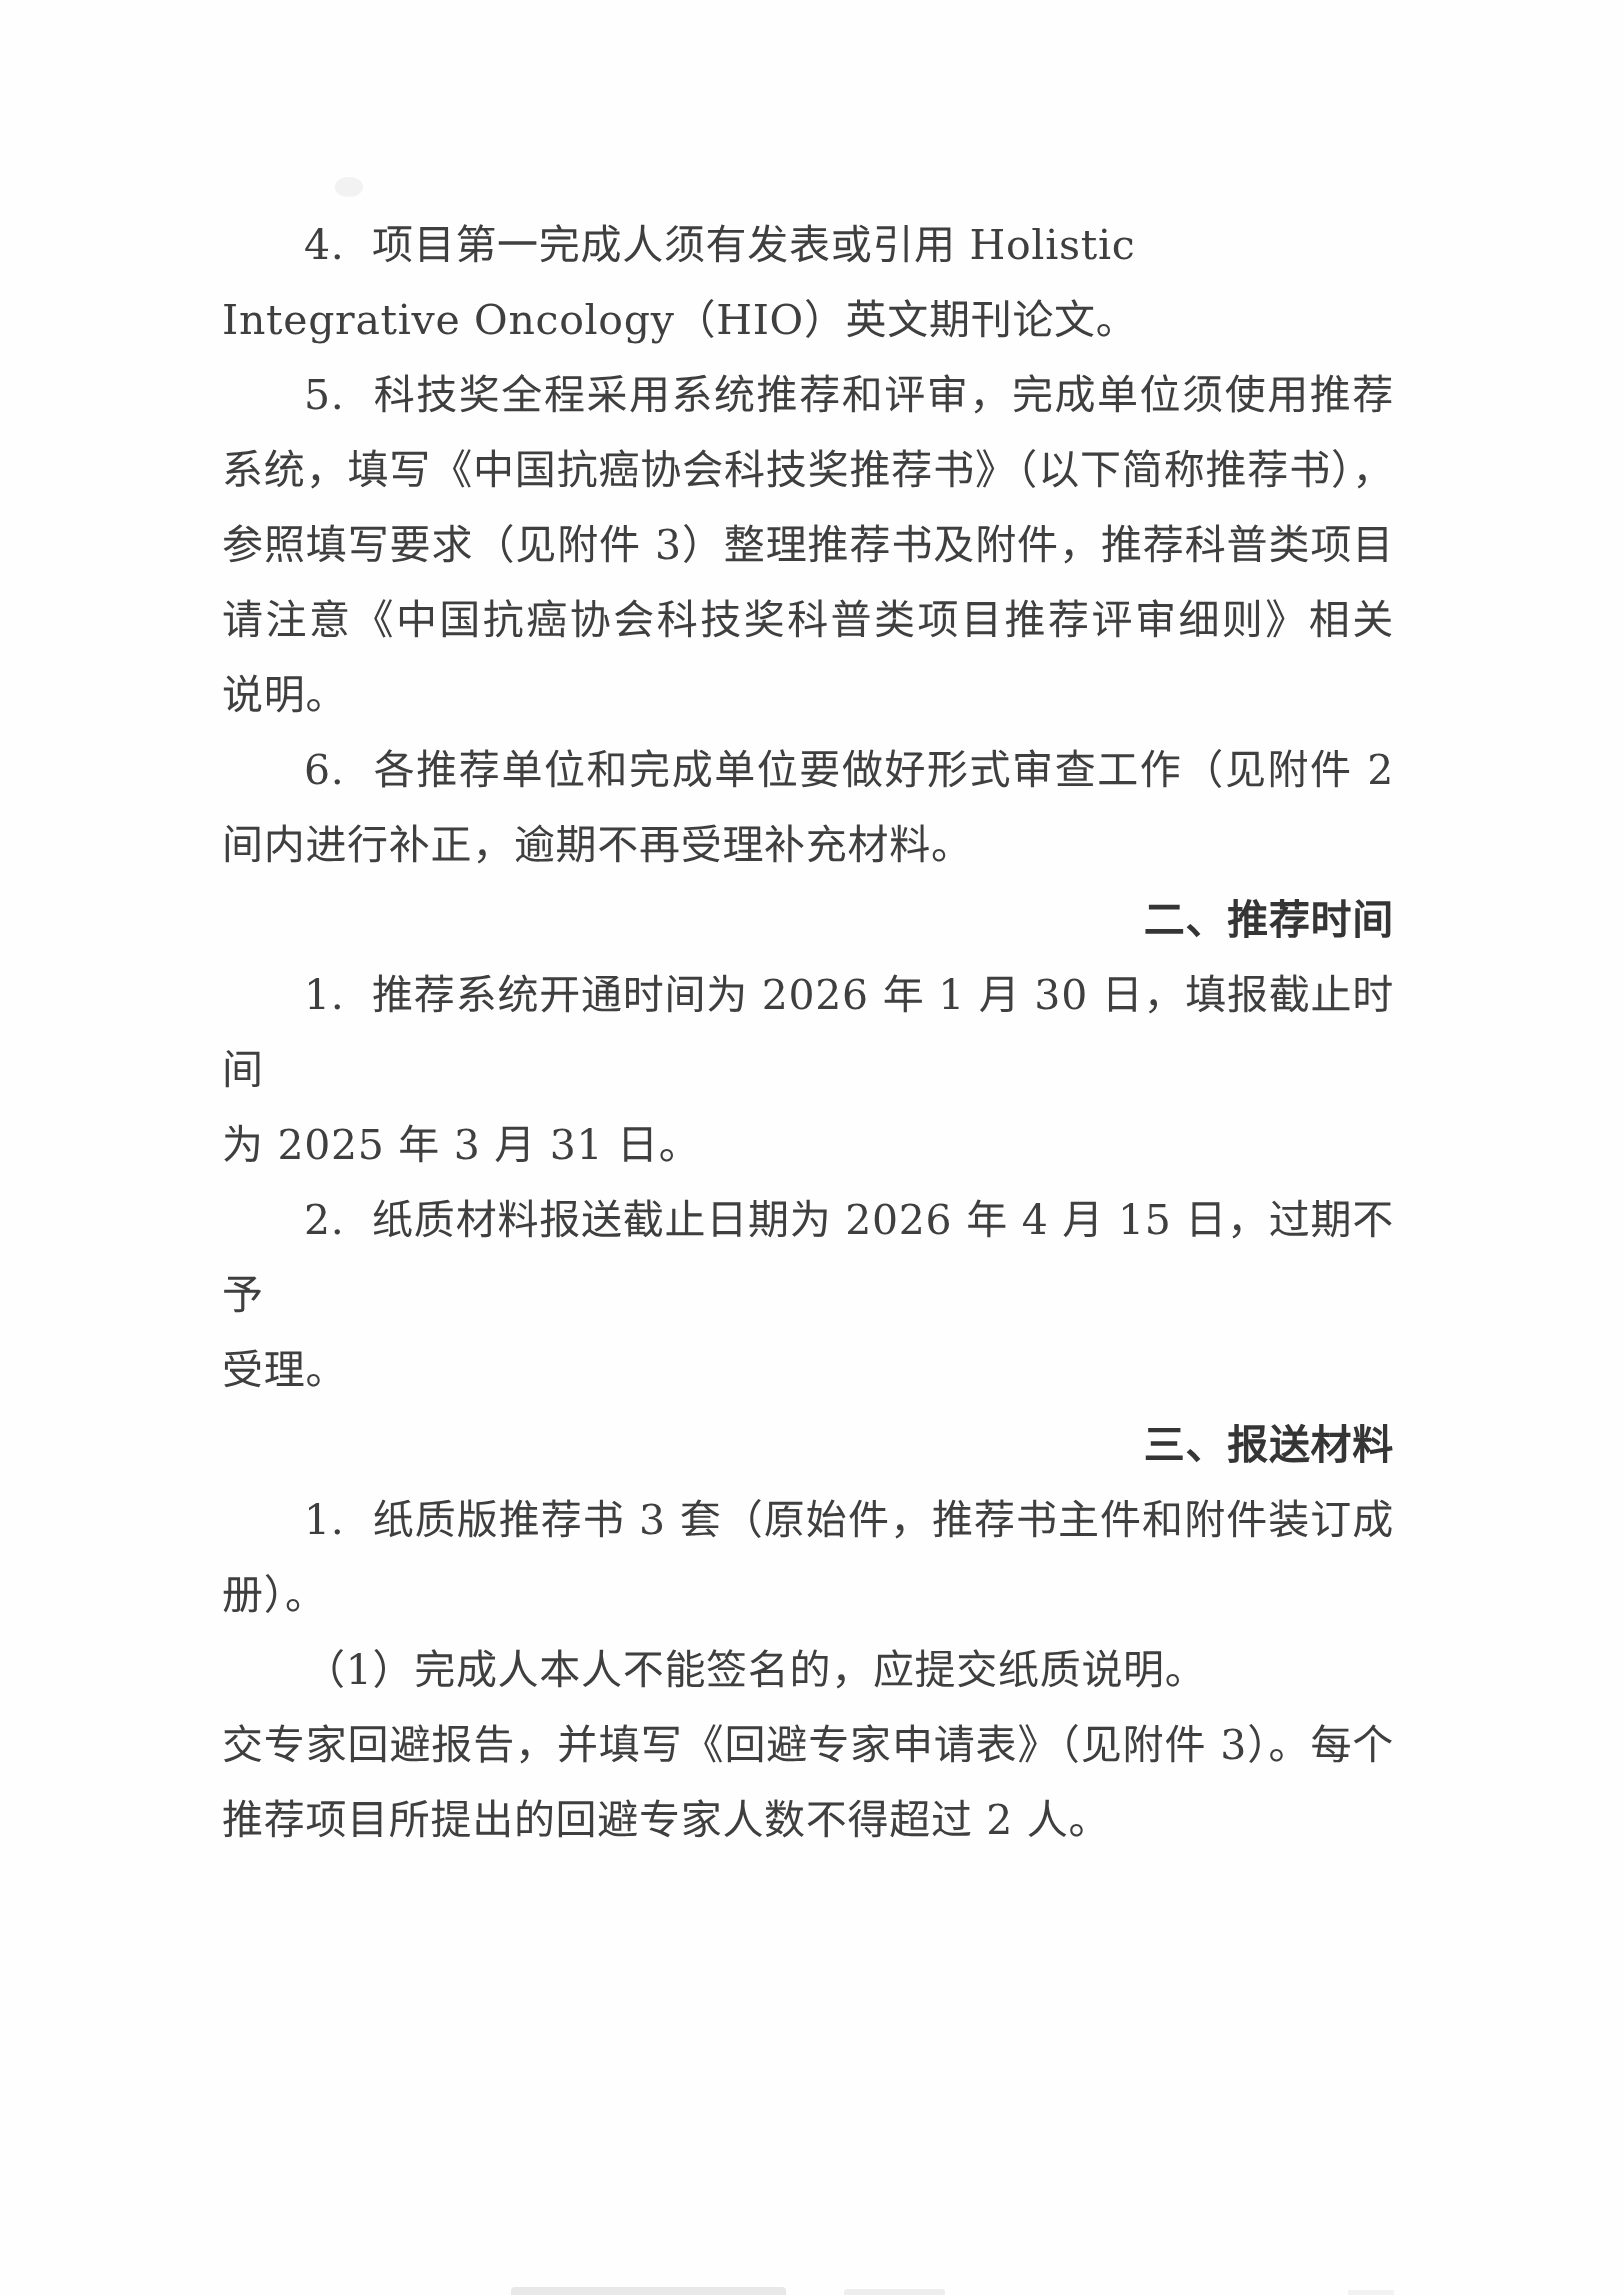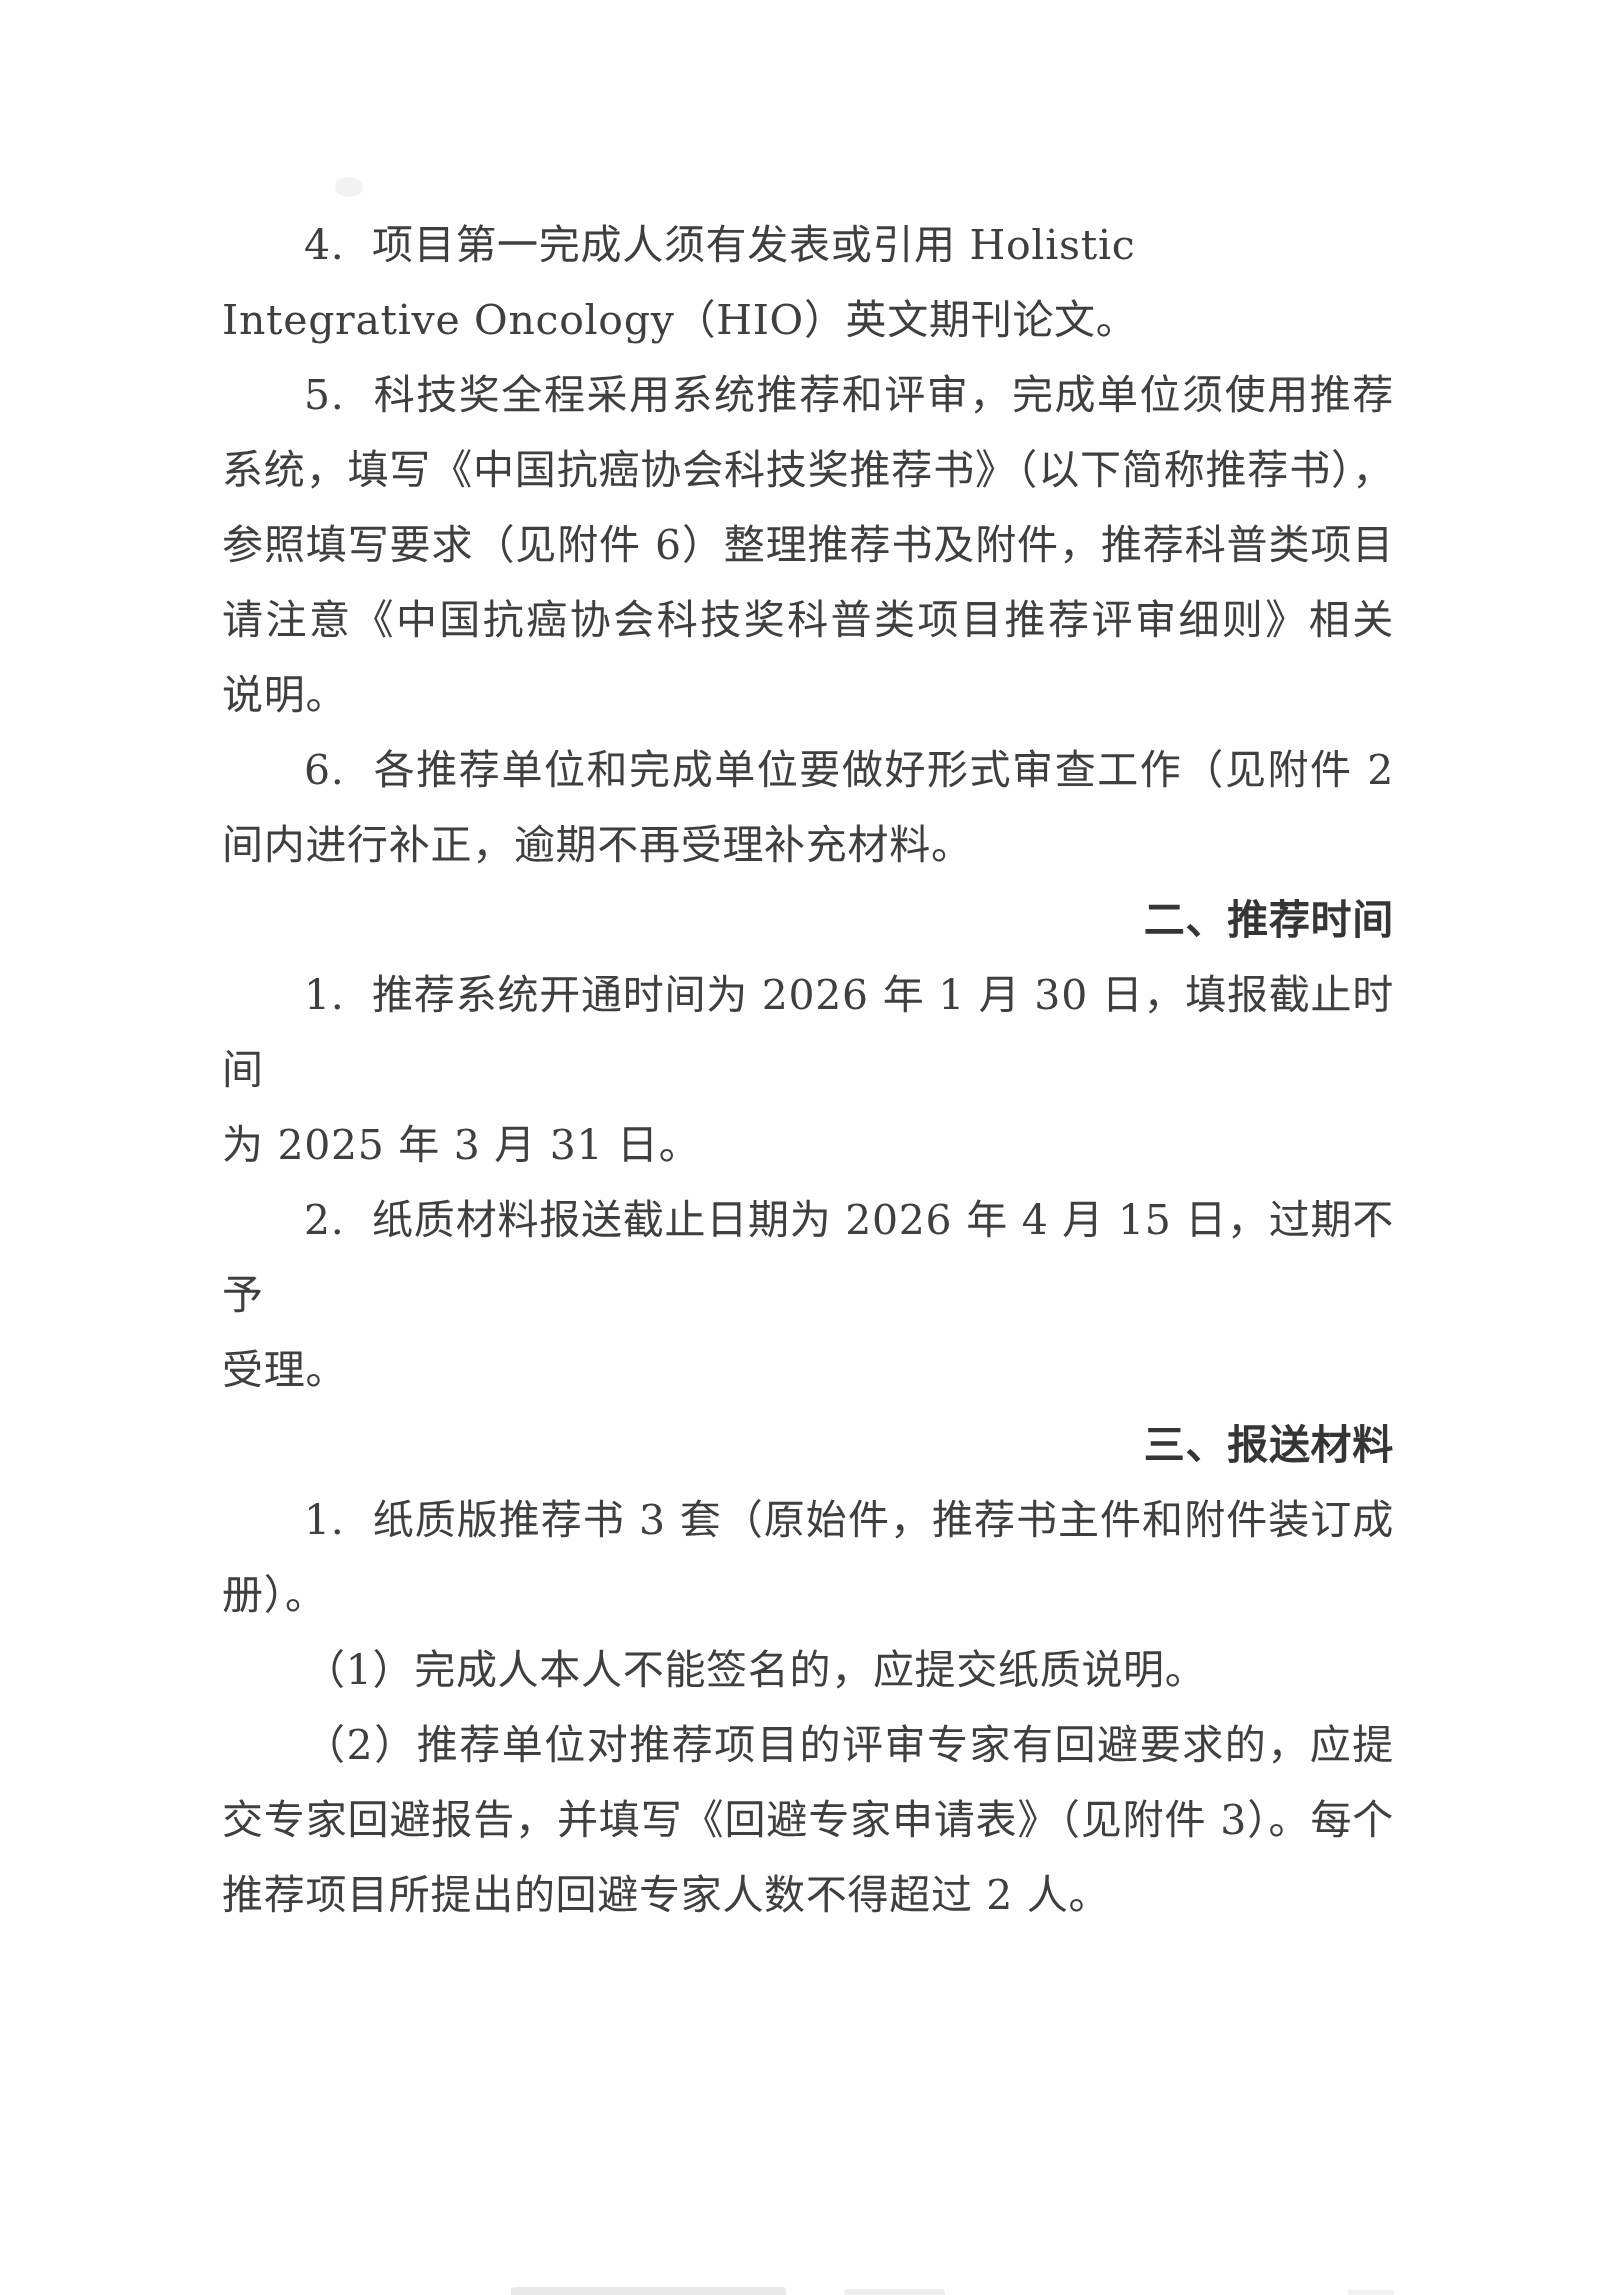--- a/index.html
+++ b/index.html
@@ -78,35 +78,34 @@
 </style>
 </head>
 <body>
 
 <div class="page">
   <main class="content">
     <div class="line p">4.  项目第一完成人须有发表或引用 Holistic</div>
     <div class="line c">Integrative Oncology（HIO）英文期刊论文。</div>
     <div class="line p fill">5.  科技奖全程采用系统推荐和评审，完成单位须使用推荐</div>
     <div class="line c fill">系统，填写《中国抗癌协会科技奖推荐书》（以下简称推荐书），</div>
-    <div class="line c fill">参照填写要求（见附件 6）整理推荐书及附件，推荐科普类项目</div>
+    <div class="line c fill">参照填写要求（见附件 3）整理推荐书及附件，推荐科普类项目</div>
     <div class="line c fill">请注意《中国抗癌协会科技奖科普类项目推荐评审细则》相关</div>
     <div class="line c">说明。</div>
     <div class="line p fill">6.  各推荐单位和完成单位要做好形式审查工作（见附件 2</div>
     <div class="line c">间内进行补正，逾期不再受理补充材料。</div>
     <div class="line h">二、推荐时间</div>
     <div class="line p fill">1.  推荐系统开通时间为 2026 年 1 月 30 日，填报截止时间</div>
     <div class="line c">为 2025 年 3 月 31 日。</div>
     <div class="line p fill">2.  纸质材料报送截止日期为 2026 年 4 月 15 日，过期不予</div>
     <div class="line c">受理。</div>
     <div class="line h">三、报送材料</div>
     <div class="line p fill">1.  纸质版推荐书 3 套（原始件，推荐书主件和附件装订成</div>
     <div class="line c">册）。</div>
     <div class="line p">（1）完成人本人不能签名的，应提交纸质说明。</div>
-    <div class="line p fill">（2）推荐单位对推荐项目的评审专家有回避要求的，应提</div>
     <div class="line c fill">交专家回避报告，并填写《回避专家申请表》（见附件 3）。每个</div>
     <div class="line c">推荐项目所提出的回避专家人数不得超过 2 人。</div>
   </main>
 
   <div class="smudge-top"></div>
   <div class="smudge-bottom-1"></div>
   <div class="smudge-bottom-2"></div>
   <div class="smudge-bottom-3"></div>
 </div>
 

